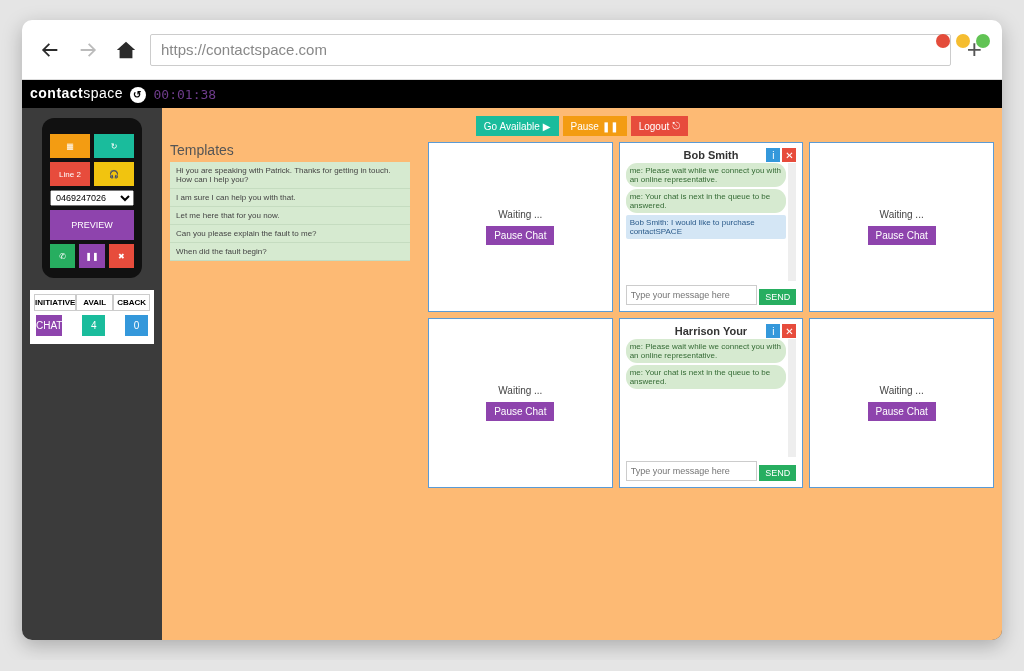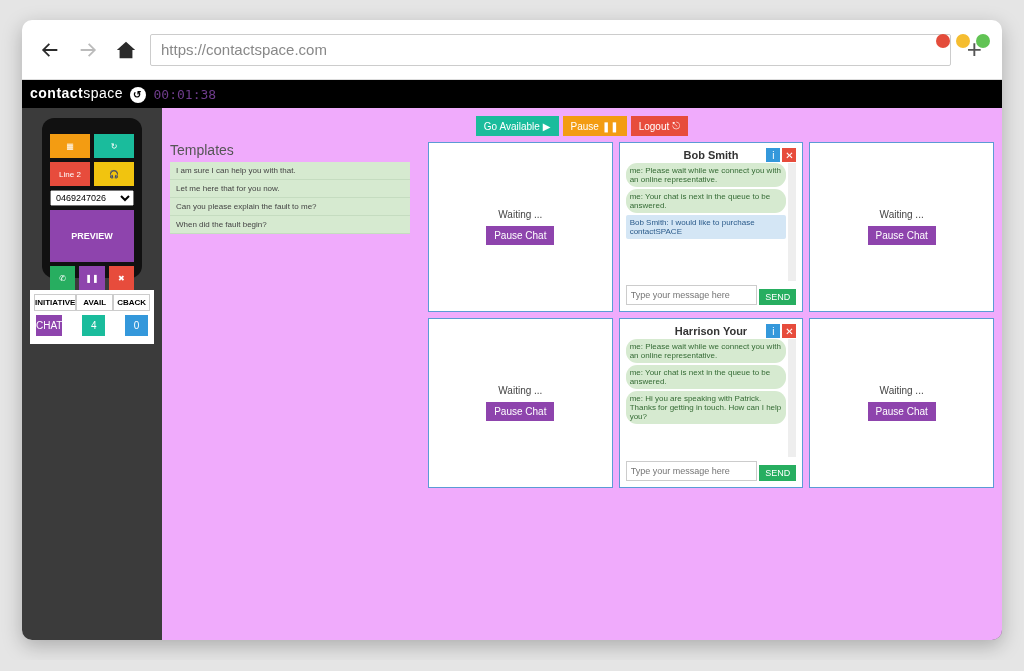--- a/index.html
+++ b/index.html
@@ -35,35 +35,35 @@
 
 .sidebar { width: 140px; padding: 10px 8px; display: flex; flex-direction: column; align-items: center; gap: 12px; }
 .phone { width: 100px; height: 160px; background: #111; border-radius: 12px; padding: 16px 8px 10px; display: flex; flex-direction: column; gap: 4px; }
 .phone-row { display: flex; gap: 4px; }
 .tile { flex: 1; height: 24px; display: flex; align-items: center; justify-content: center; font-size: 8px; color: #fff; }
 .t-orange { background: #f39c12; }
 .t-green { background: #1abc9c; }
 .t-red { background: #e74c3c; }
 .t-yellow { background: #f1c40f; }
 .phone-select { width: 100%; font-size: 9px; padding: 1px; }
-.preview-btn { background: #8e44ad; color: #fff; font-size: 9px; font-weight: 700; padding: 21px; text-align: center; }
+.preview-btn { background: #8e44ad; color: #fff; font-size: 9px; font-weight: 400; padding: 10px; text-align: center; }
 .t-call { background: #27ae60; }
 .t-pause { background: #8e44ad; }
 .t-hang { background: #e74c3c; }
 
 .stats-card { background: #fff; width: 124px; padding: 4px; }
 .stats-head { display: flex; }
 .stats-head div { flex: 1; font-size: 8px; font-weight: 700; text-align: center; padding: 3px 0; border: 1px solid #ccc; }
 .stats-row { display: flex; gap: 20px; padding: 4px 2px; }
 .stat { flex: 1; text-align: center; font-size: 10px; color: #fff; padding: 5px 0; }
 .s-purple { background: #8e44ad; }
 .s-green { background: #1abc9c; }
 .s-blue { background: #3498db; }
 
-.main { flex: 1; background: #f0abfc; padding: 8px; overflow: auto; }
+.main { flex: 1; background: #fdba74; padding: 8px; overflow: auto; }
 .toolbar { display: flex; gap: 4px; justify-content: center; margin-bottom: 6px; }
 .btn { font-size: 10px; color: #fff; padding: 4px 8px; border: none; cursor: pointer; display: inline-flex; align-items: center; gap: 3px; }
 .btn-green { background: #1abc9c; }
 .btn-orange { background: #f39c12; }
 .btn-red { background: #e74c3c; }
 
 .content-row { display: flex; gap: 18px; }
 .templates { width: 240px; }
 .templates h4 { font-size: 14px; font-weight: 400; color: #555; margin-bottom: 4px; }
 .tpl-item { background: #d6ead0; font-size: 8px; color: #444; padding: 4px 6px; border-bottom: 1px solid #c5dcc0; cursor: pointer; }
@@ -170,20 +170,21 @@
       <div class="toolbar">
         <button class="btn btn-green"><span>Go Available</span> ▶</button>
         <button class="btn btn-orange"><span>Pause</span> ❚❚</button>
         <button class="btn btn-red"><span>Logout</span> ⎋</button>
       </div>
 
       <div class="content-row">
         <div class="templates">
           <h4>Templates</h4>
           <div id="tpl-list">
+              <div class="tpl-item">Hi you are speaking with Patrick. Thanks for getting in touch. How can I help you?</div>
               <div class="tpl-item">I am sure I can help you with that.</div>
               <div class="tpl-item">Let me here that for you now.</div>
               <div class="tpl-item">Can you please explain the fault to me?</div>
               <div class="tpl-item">When did the fault begin?</div>
             </div>
         </div>
 
         <div class="chat-grid" id="chat-grid">
             <div class="chat-box waiting-box" style="display: flex;">
               <div class="wait-label">Waiting ...</div>
@@ -219,21 +220,20 @@
               <div class="chat-head">
                 <span class="chat-name">Harrison Your</span>
                 <div class="chat-icons">
                   <span class="chip chip-blue">i</span>
                   <span class="chip chip-red">✕</span>
                 </div>
               </div>
               <div class="chat-msgs">
                 <div class="msg msg-me">me: Please wait while we connect you with an online representative.</div>
                 <div class="msg msg-me">me: Your chat is next in the queue to be answered.</div>
-                <div class="msg msg-me">me: Hi you are speaking with Patrick. Thanks for getting in touch. How can I help you?</div>
               </div>
               <div class="chat-input">
                 <input placeholder="Type your message here" style="">
                 <button class="send">SEND</button>
               </div>
             </div>
             <div class="chat-box waiting-box" style="display: flex;">
               <div class="wait-label">Waiting ...</div>
               <button class="pause-chat">Pause Chat</button>
             </div>

